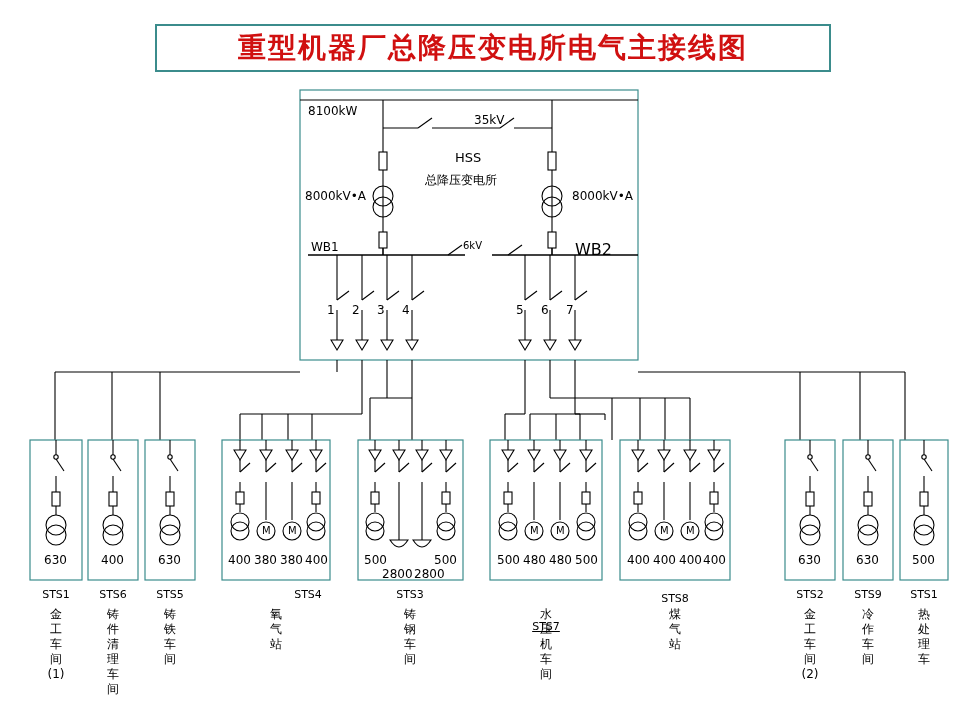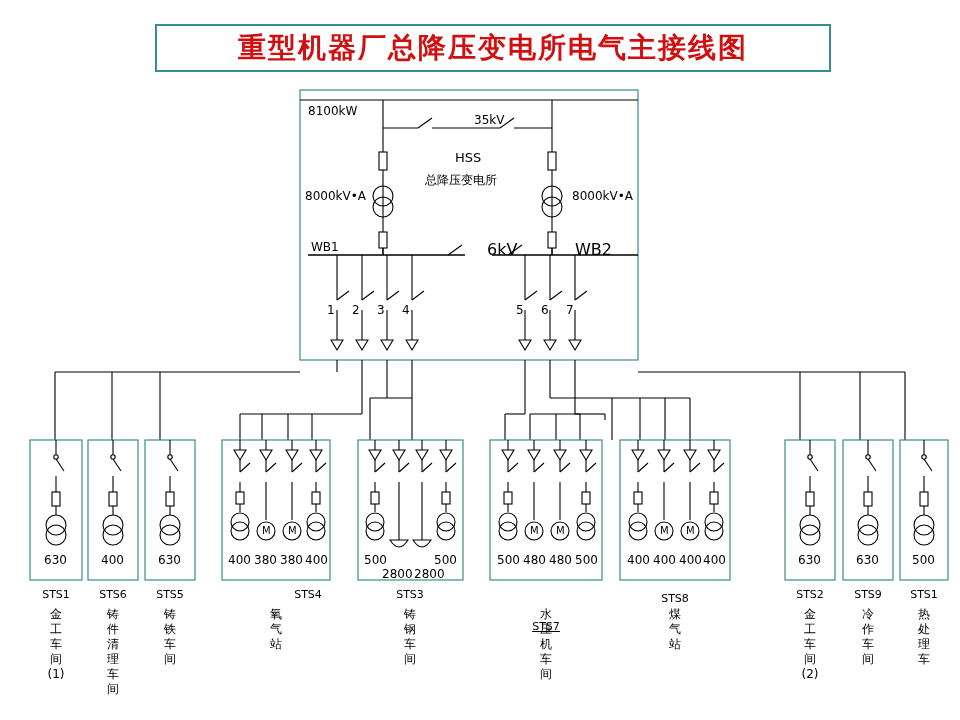--- a/index.html
+++ b/index.html
@@ -373,21 +373,21 @@
   </svg>
 
   <div class="lbl" style="left:308px; top:104px; font-size:12px;">8100kW</div>
   <div class="lbl" style="left:441px; top:113px; font-size:12px;margin-left:33px;">35kV</div>
   <div class="lbl" style="left:455px; top:150px; font-size:13px;">HSS</div>
   <div class="lbl cn" style="left:425px; top:172px; font-size:12px;">总降压变电所</div>
   <div class="lbl" style="left:305px; top:189px; font-size:12px;">8000kV•A</div>
   <div class="lbl" style="left:572px; top:189px; font-size:12px;">8000kV•A</div>
   <div class="lbl" style="left:311px; top:240px; font-size:12px;">WB1</div>
   <div class="lbl" style="left:575px; top:240px; font-size:16px;">WB2</div>
-  <div class="lbl" style="left:487px; top:240px; font-size:16px;">6kV</div>
+  <div class="lbl" style="left:463px; top:240px; font-size:10px;">6kV</div>
 
   <div class="lbl num" style="left:327px; top:303px;">1</div>
   <div class="lbl num" style="left:352px; top:303px;">2</div>
   <div class="lbl num" style="left:377px; top:303px;">3</div>
   <div class="lbl num" style="left:402px; top:303px;">4</div>
   <div class="lbl num" style="left:516px; top:303px;">5</div>
   <div class="lbl num" style="left:541px; top:303px;">6</div>
   <div class="lbl num" style="left:566px; top:303px;">7</div>
 
   <div class="lbl num" style="left:44px; top:553px;">630</div>

